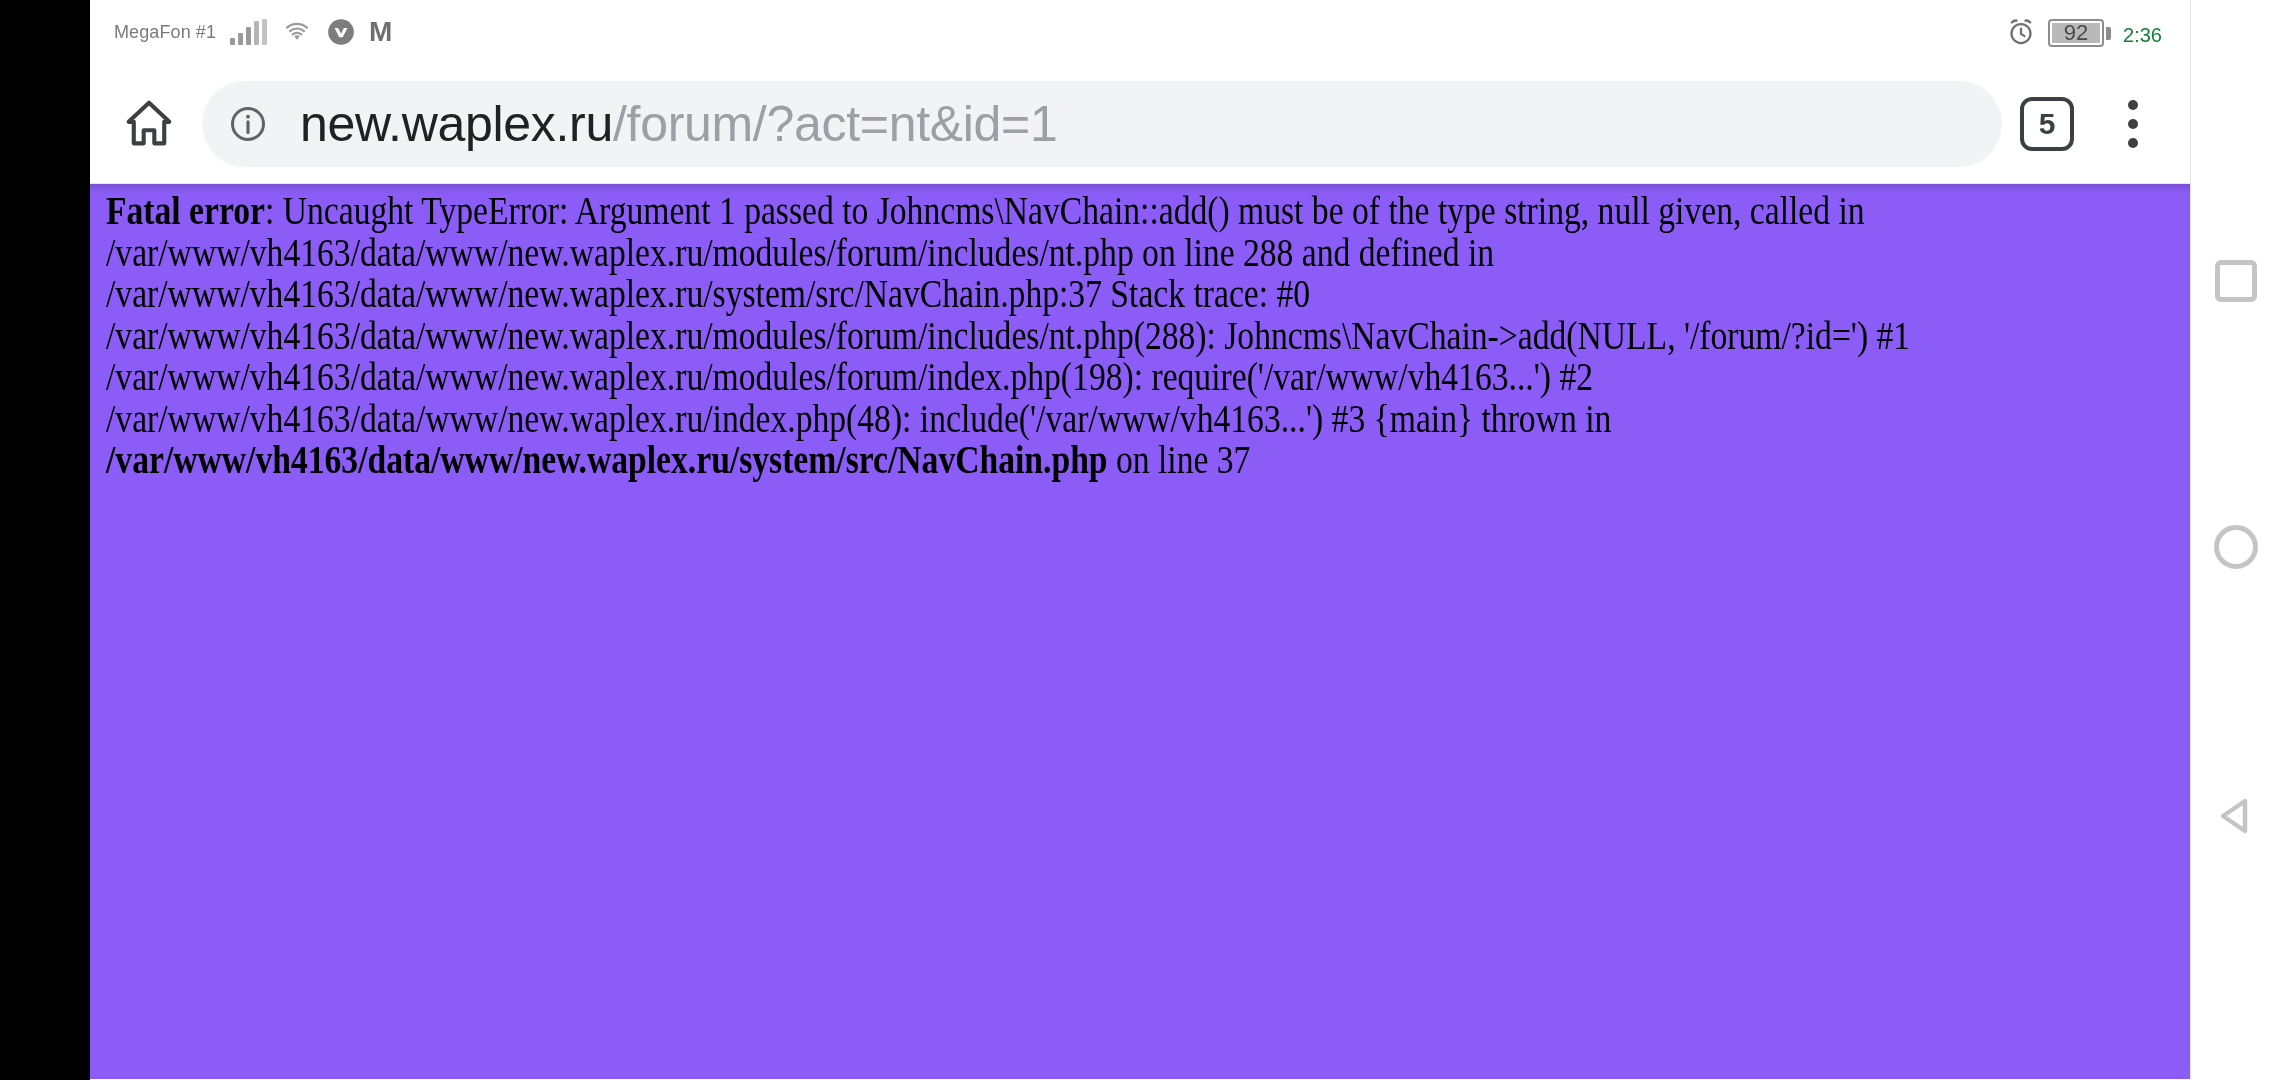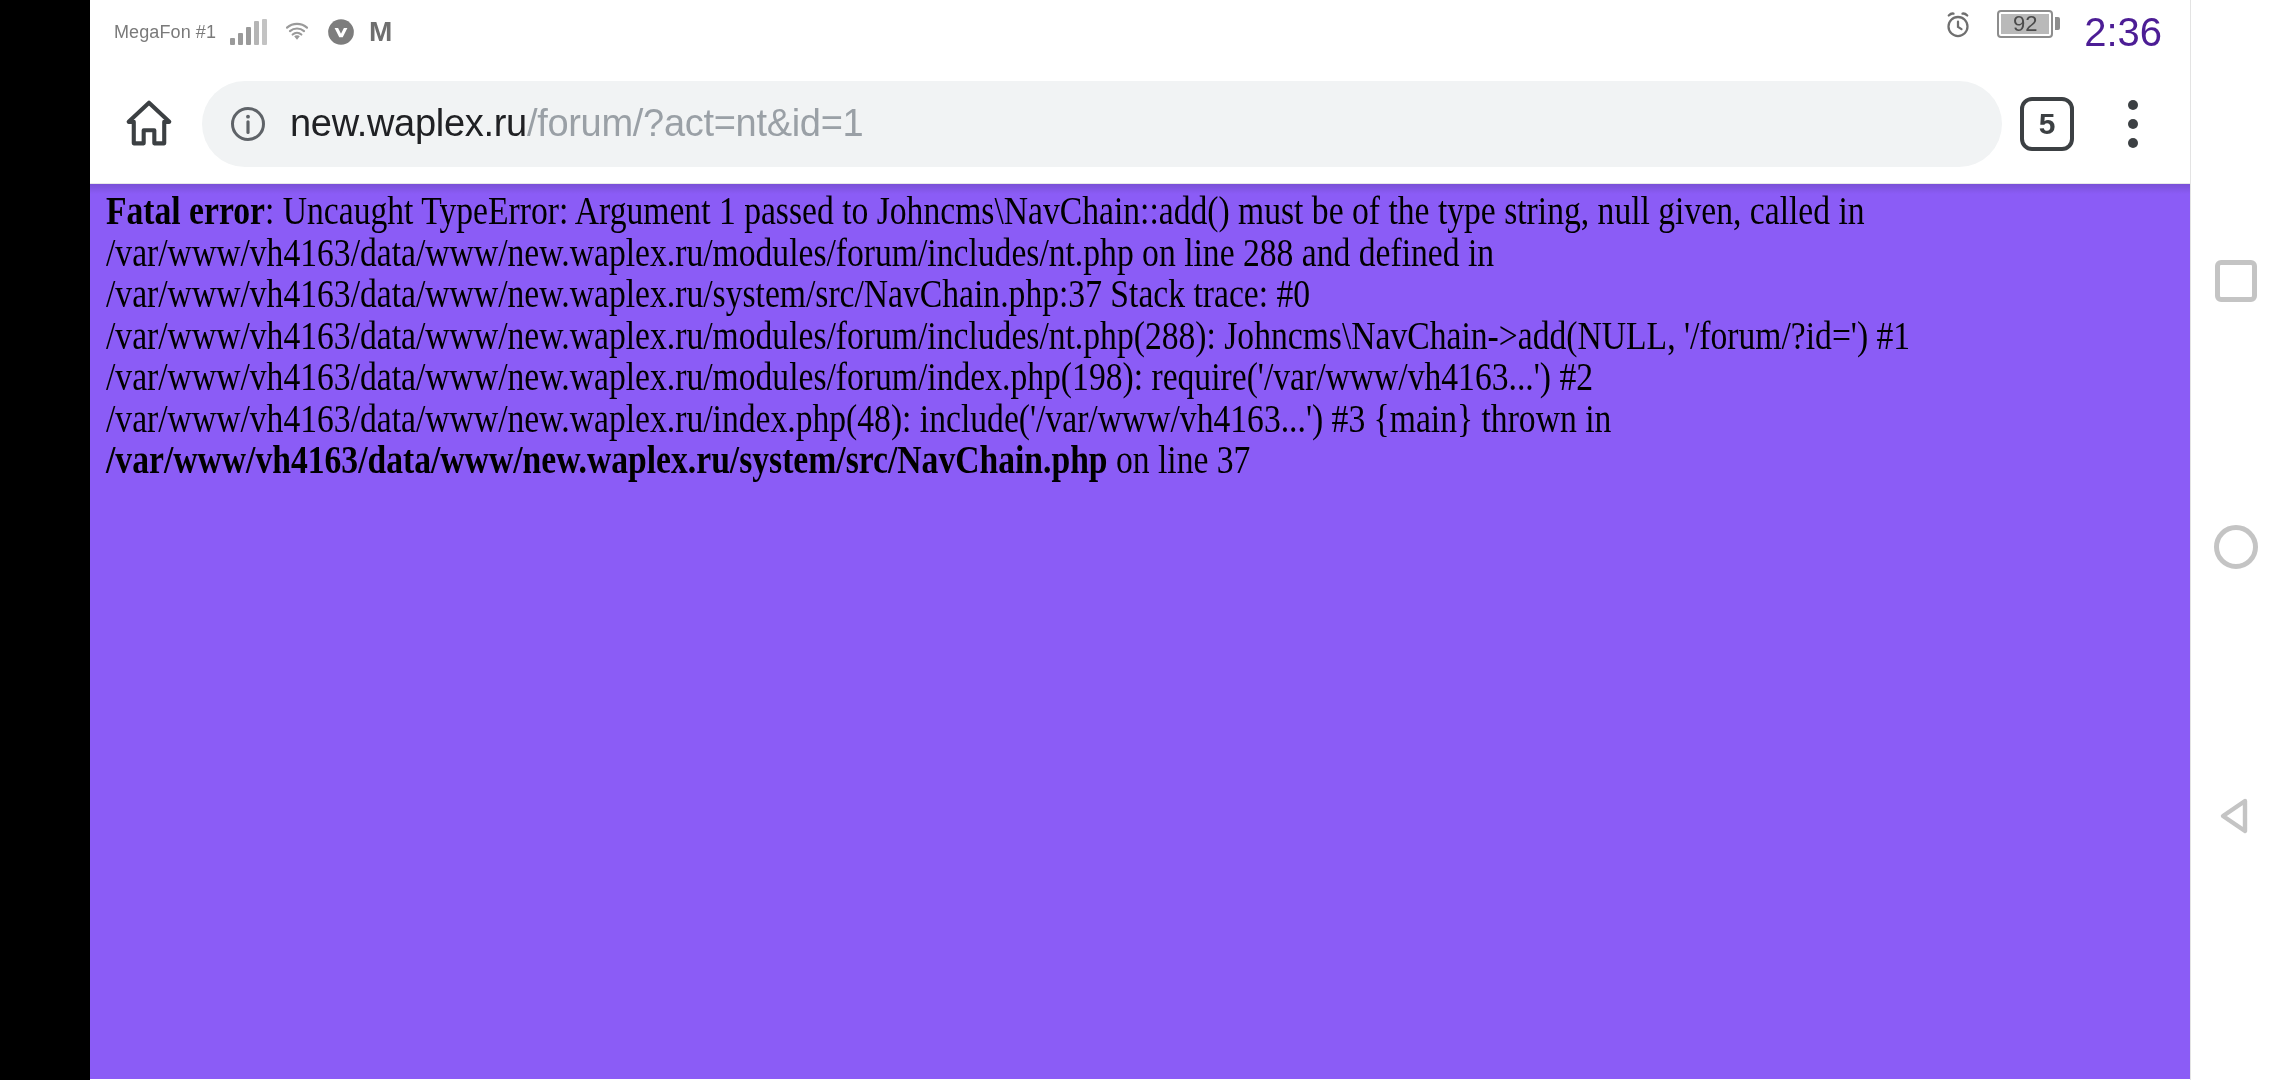--- a/index.html
+++ b/index.html
@@ -30,23 +30,23 @@
     background:#ffffff;
     display:flex; align-items:center;
     padding:0 28px 0 24px;
   }
   .status-left { display:flex; align-items:center; gap:14px; }
   .carrier {
     font-size:18px; color:#7a7a7a; letter-spacing:.1px;
     font-family:"Liberation Sans", sans-serif;
   }
   .status-right {
-    margin-left:auto; display:flex; align-items:flex-start; gap:24px;
-  }
-  .clock-text { font-size:40px; color:#4c1d95; }
+    margin-left:auto; display:flex; align-items:flex-end; gap:12px;
+  }
+  .clock-text { font-size:20px; color:#15803d; }
 
   
   .signal { display:flex; align-items:flex-end; gap:3px; height:26px; }
   .signal i { display:block; width:5px; background:#9a9a9a; border-radius:1px; }
   .signal i:nth-child(1){ height:7px; }
   .signal i:nth-child(2){ height:12px; }
   .signal i:nth-child(3){ height:18px; }
   .signal i:nth-child(4){ height:24px; background:#b5b5b5; }
   .signal i:nth-child(5){ height:26px; background:#c3c3c3; }
 
@@ -86,21 +86,21 @@
     flex:0 0 auto; cursor:pointer;
   }
   .omnibox {
     flex:1 1 auto; height:86px; margin:0 18px 0 10px;
     background:#f1f3f4; border-radius:43px;
     display:flex; align-items:center; padding:0 26px;
     overflow:hidden; cursor:text;
   }
   .info-ic { width:40px; height:40px; flex:0 0 auto; }
   .url {
-    margin-left:22px; font-size:38px; white-space:nowrap;
+    margin-left:32px; font-size:50px; white-space:nowrap;
     font-family:"Liberation Sans", sans-serif;
     color:#9aa0a6; letter-spacing:-.3px;
   }
   .url .host { color:#202124; }
   .url .path { color:#9aa0a6; }
 
   .tabcount {
     flex:0 0 auto; width:54px; height:54px;
     border:4px solid #3c4043; border-radius:12px;
     display:flex; align-items:center; justify-content:center;

